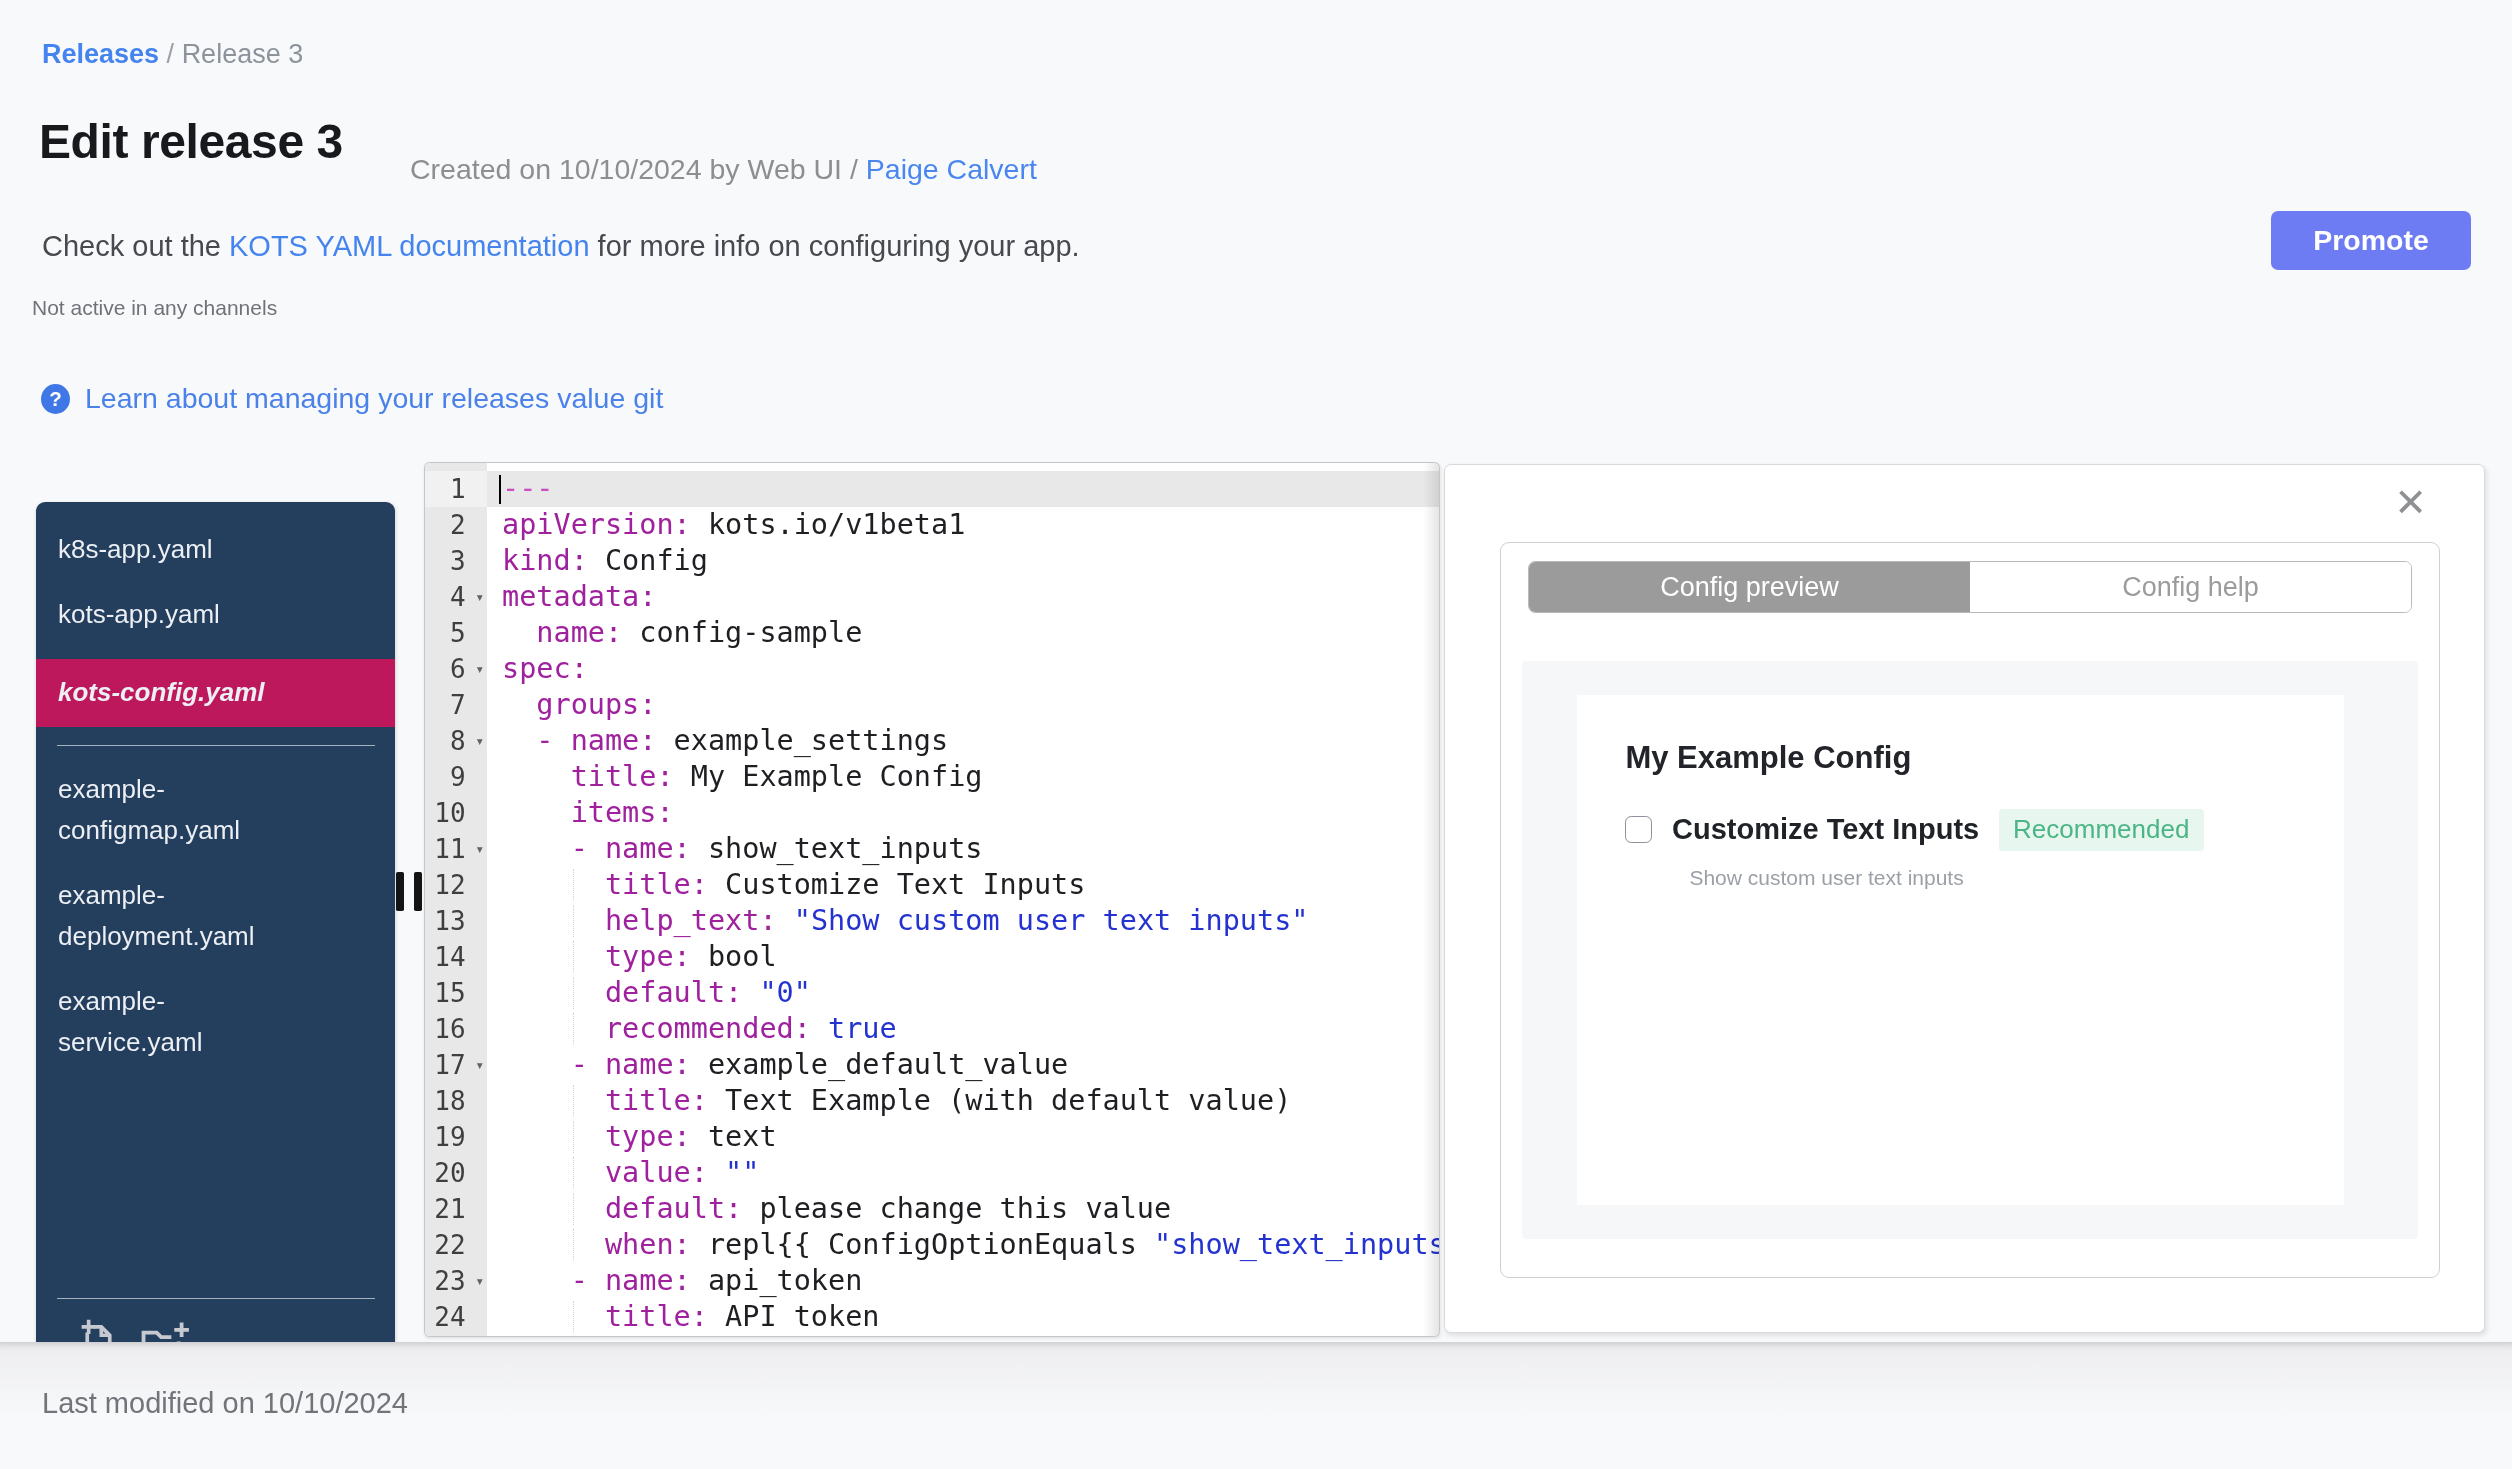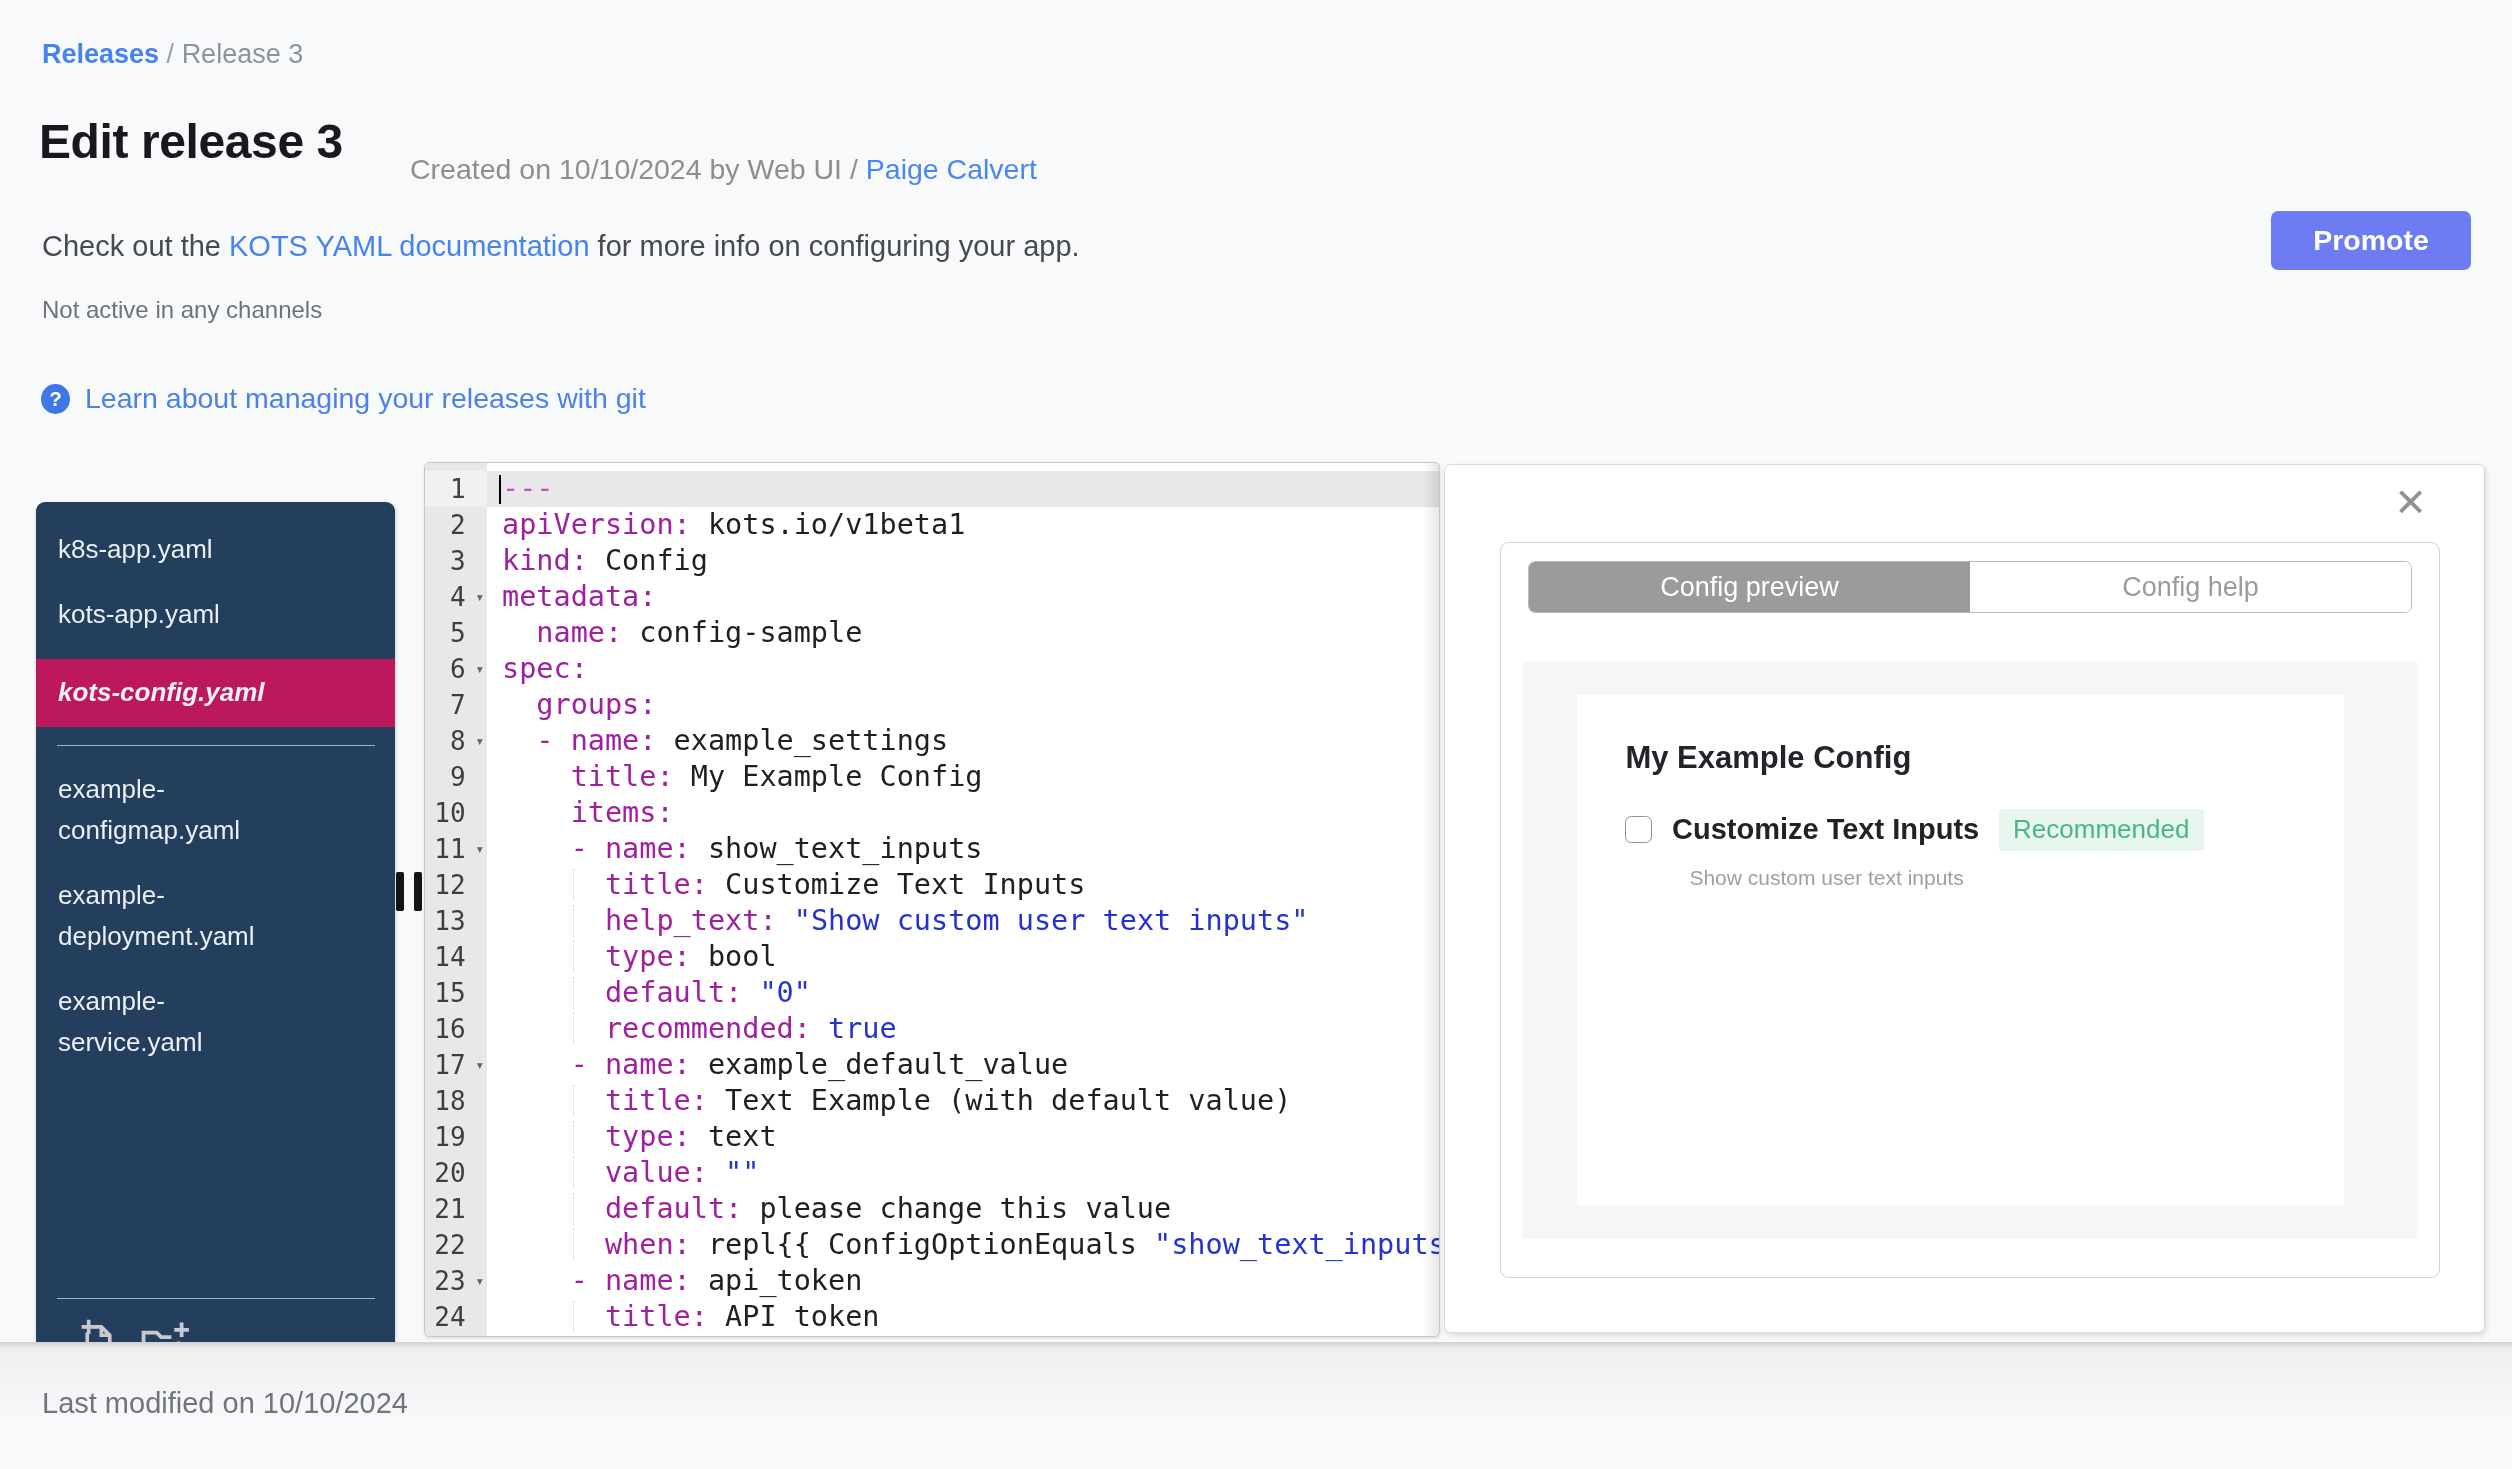--- a/index.html
+++ b/index.html
@@ -16,21 +16,21 @@
   .page-title { position:absolute; left:39px; top:114px; font-size:48px; font-weight:700; color:#17191d; letter-spacing:-0.4px; }
   .created-line { position:absolute; left:410px; top:153px; font-size:28.5px; color:#8e8e90; }
   .created-author { color:#4a86f0; cursor:pointer; }
 
   .docs-line { position:absolute; left:42px; top:230px; font-size:29px; color:#46494e; }
   .docs-link { color:#4584ee; cursor:pointer; }
 
   .promote-btn { position:absolute; right:41px; top:211px; width:200px; height:59px; background:#6d7cf2;
     border-radius:7.1px; color:#fff; font-size:28.5px; font-weight:700; display:flex; align-items:center; justify-content:center; cursor:pointer; }
 
-  .channel-status { position:absolute; left:42px; top:296px; font-size:24px; color:#6f7378; }
+  .channel-status { position:absolute; left:32px; top:296px; font-size:21px; color:#6f7378; }
 
   .git-row { position:absolute; left:41px; top:382px; display:flex; align-items:center; gap:15px; cursor:pointer; }
   .q-icon { width:29px; height:30px; border-radius:50%; background:#4077e6; color:#fff; font-size:20.5px; font-weight:700;
     display:flex; align-items:center; justify-content:center; flex:none; }
   .git-link { font-size:28.5px; color:#4a82ea; }
 
   
   .sidebar { position:absolute; left:36px; top:456px; width:359px; height:881px; background:#243e5e; border-radius:9px;
     box-shadow:0.9px 1.8px 3.6px rgba(0,0,0,0.15); color:#eceff3; overflow:hidden;margin-top:46px; }
   .file-list { padding-top:27px; }
@@ -112,21 +112,21 @@
   <div class="docs-line">
     <span>Check out the </span><span class="docs-link">KOTS YAML documentation</span><span> for more info on configuring your app.</span>
   </div>
 
   <div class="promote-btn">Promote</div>
 
   <div class="channel-status">Not active in any channels</div>
 
   <div class="git-row">
     <span class="q-icon">?</span>
-    <span class="git-link">Learn about managing your releases with git</span>
+    <span class="git-link">Learn about managing your releases value git</span>
   </div>
 
   <div class="sidebar">
     <div class="file-list">
         <div class="file-item">k8s-app.yaml</div>
         <div class="file-item">kots-app.yaml</div>
         <div class="file-item selected">kots-config.yaml</div>
       </div>
     <div class="sidebar-divider"></div>
     <div class="file-list-secondary">

